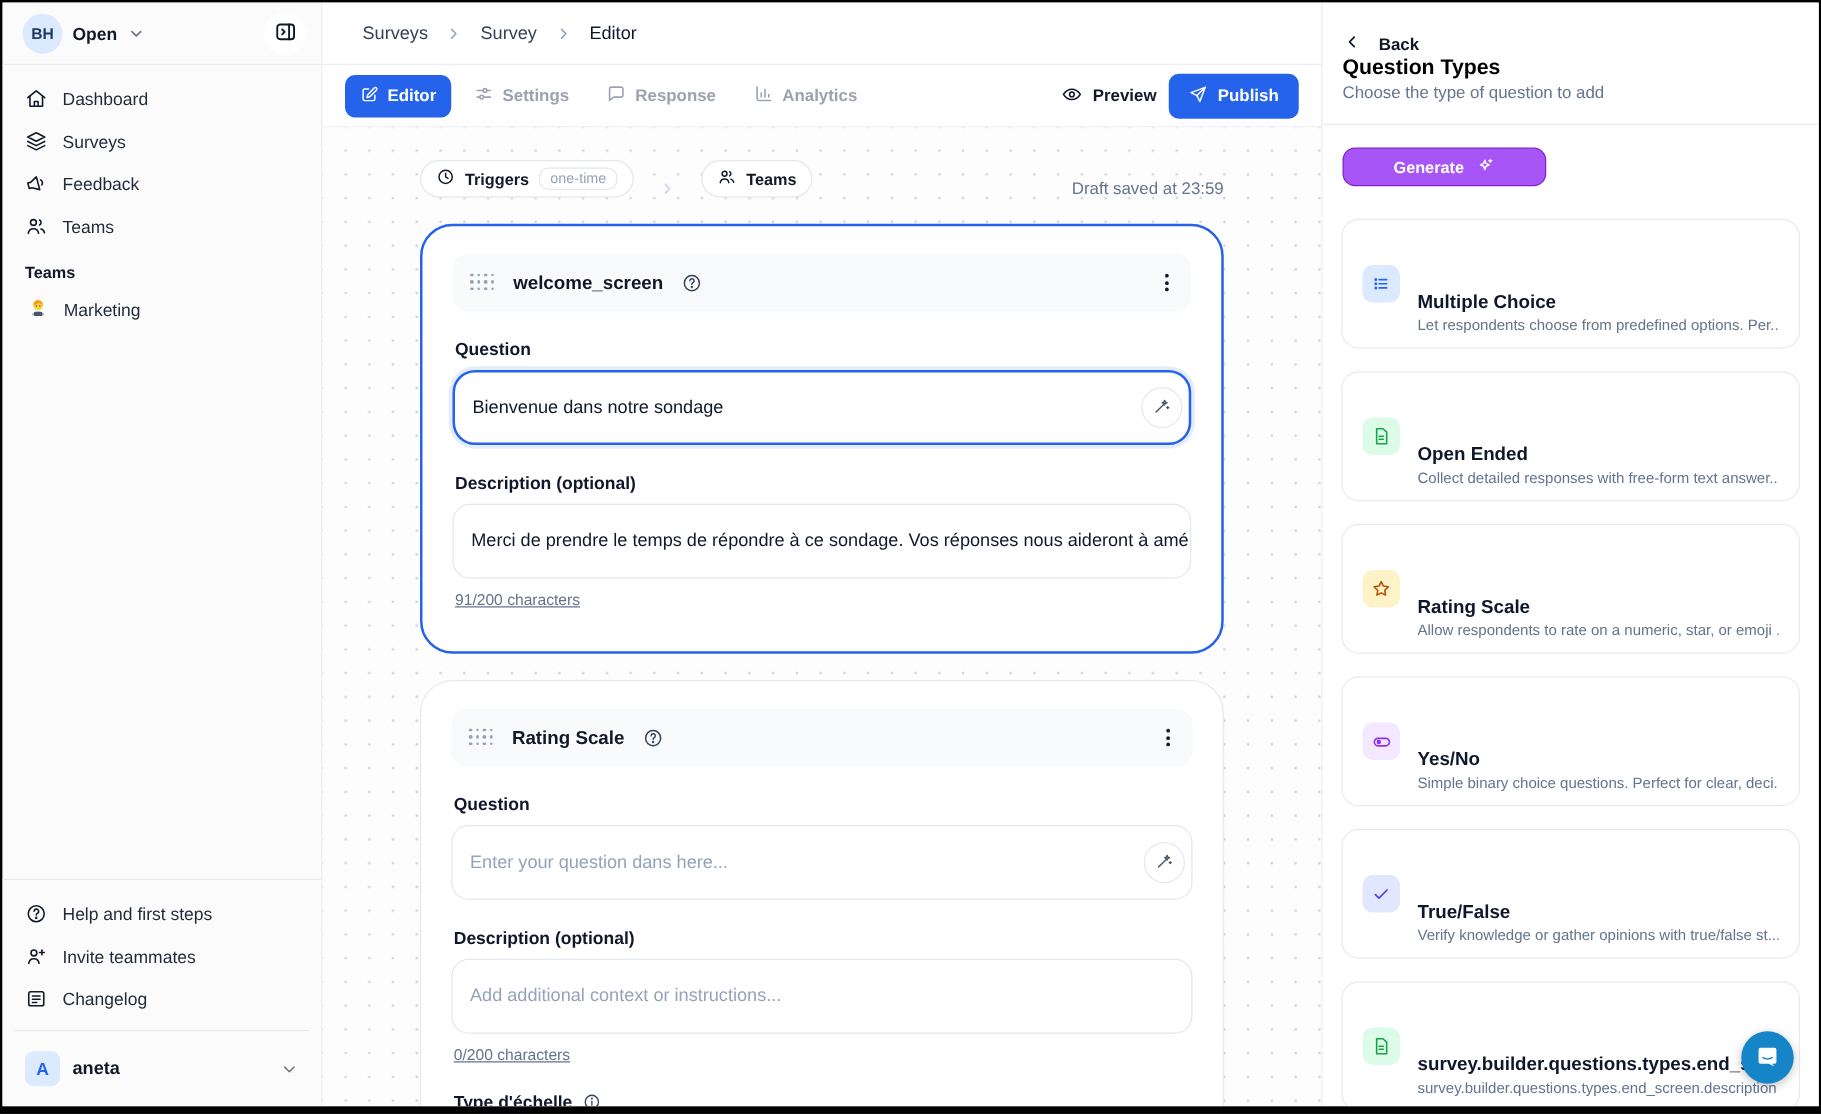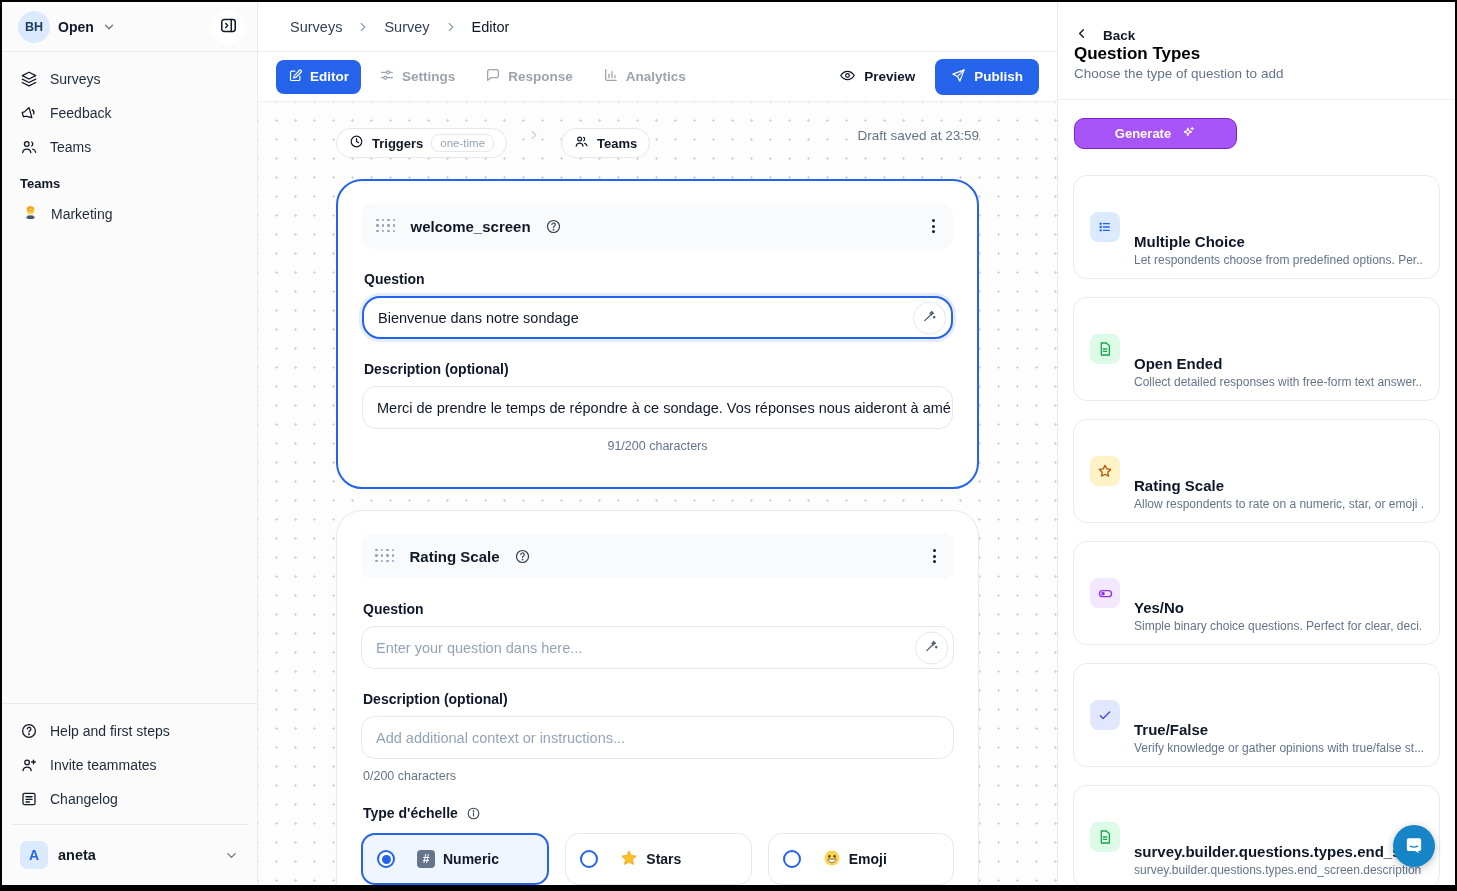--- a/index.html
+++ b/index.html
@@ -28,51 +28,51 @@
 
   
   .main { flex:1; display:flex; flex-direction:column; min-width:0; }
   .breadcrumb-bar { height:50px; background:#fff; border-bottom:1px solid #eceef2; display:flex; align-items:center; padding-left:32px; gap:14px; }
   .crumb { font-size:14.5px; color:#334155; cursor:pointer; }
   .crumb.current { color:#0f172a; }
   .crumb-sep { color:#94a3b8; display:flex; }
   .toolbar { height:50px; background:#fff; border-bottom:1px solid #eceef2; display:flex; align-items:center; padding:0 18px; gap:6px; }
   .tab { display:flex; align-items:center; gap:7px; font-size:13.5px; font-weight:600; color:#9ca3af; padding:8px 12px; border-radius:8px; cursor:pointer; background:none; border:none; }
   .tab.active { background:#2563eb; color:#fff; }
-  .toolbar-right { margin-left:auto; display:flex; align-items:center; gap:10px; }
+  .toolbar-right { margin-left:auto; display:flex; align-items:center; gap:0; }
   .preview-btn { display:flex; align-items:center; gap:8px; font-size:13.5px; font-weight:600; color:#111827; background:none; border:none; cursor:pointer; padding:8px 10px; }
   .publish-btn { display:flex; align-items:center; gap:8px; font-size:13.5px; font-weight:600; color:#fff; background:#2563eb; border:none; border-radius:8px; padding:9px 16px; cursor:pointer; }
 
   
   .canvas { flex:1; overflow:hidden; background-color:#fdfdfe;
     background-image:radial-gradient(circle,#d2d6dc 1.1px,transparent 1.3px);
     background-size:19px 19px; background-position:9px 9px; position:relative; }
   .canvas-inner { width:643px; margin:0 auto; padding-top:26px; }
-  .chips-row { display:flex; align-items:flex-start; gap:20px; height:30px; }
+  .chips-row { display:flex; align-items:flex-end; gap:20px; height:30px; }
   .chip { display:flex; align-items:center; gap:8px; background:#fff; border:1px solid #e5e7eb; border-radius:16px; padding:0 12px; height:30px; font-size:13px; font-weight:600; color:#111827; cursor:pointer; }
   .mini-badge { border:1px solid #e5e7eb; border-radius:8px; padding:2px 8px; font-size:11.5px; font-weight:400; color:#94a3b8; }
   .chip-sep { color:#cbd5e1; display:flex; }
   .draft-status { margin-left:auto; font-size:13.5px; color:#64748b; }
 
   .qcard { background:#fff; border-radius:26px; margin-top:21px; padding:22px 24px 34px 24px; }
-  .qcard.selected { border:2px solid #2563eb;text-align:center; }
+  .qcard.selected { border:2px solid #2563eb; }
   .qcard.plain { border:1px solid #e7eaf0; box-shadow:0 1px 2px rgba(16,24,40,0.04); }
   .qcard-head { background:#f8fafc; border-radius:12px; height:46px; display:flex; align-items:center; padding:0 14px; gap:14px; }
   .grip { display:grid; grid-template-columns:repeat(4,4px); grid-template-rows:repeat(3,4px); gap:1.5px; cursor:grab; }
   .grip i { width:2.6px; height:2.6px; border-radius:50%; background:#94a3b8; }
   .qcard-title { font-size:15px; font-weight:600; color:#111827; }
   .help-ic { color:#334155; display:flex; cursor:pointer; }
   .kebab { margin-left:auto; display:flex; flex-direction:column; gap:2.5px; cursor:pointer; padding:4px; }
   .kebab i { width:3px; height:3px; border-radius:50%; background:#111827; }
   .field-label { font-size:14px; font-weight:600; color:#0f172a; margin:22px 2px 9px 2px; display:flex; align-items:center; gap:8px; }
-  .text-input { position:relative; border:1px solid #e2e8f0; border-radius:14px; height:43px; display:flex; align-items:center; padding:0 52px 0 14px; font-size:14.5px; color:#0f172a; background:#fff; white-space:nowrap; overflow:hidden; cursor:text; }
+  .text-input { position:relative; border:1px solid #e2e8f0; border-radius:14px; height:60px; display:flex; align-items:center; padding:0 52px 0 14px; font-size:14.5px; color:#0f172a; background:#fff; white-space:nowrap; overflow:hidden; cursor:text; }
   .text-input.focused { border:2px solid #2563eb; border-radius:18px; box-shadow:0 0 0 3px rgba(37,99,235,0.12); }
   .text-input .placeholder { color:#94a3b8; }
   .wand-chip { position:absolute; right:5px; top:50%; transform:translateY(-50%); width:33px; height:33px; border-radius:50%; border:1px solid #e2e8f0; background:#fff; display:flex; align-items:center; justify-content:center; color:#475569; cursor:pointer; }
-  .char-count { font-size:12.5px; color:#64748b; margin:10px 2px 0 2px; }
+  .char-count { font-size:12.5px; color:#64748b; margin:10px 2px 0 2px;text-decoration:underline; }
 
   .scale-row { display:flex; gap:16px; margin-top:12px; }
   .scale-opt { flex:1; height:52px; border:1px solid #e2e8f0; border-radius:14px; background:#fff; display:flex; align-items:center; padding:0 14px; gap:22px; cursor:pointer; font-size:14px; font-weight:600; color:#111827; }
   .scale-opt.selected { background:#eff6ff; border:2px solid #2563eb; }
   .radio { width:18px; height:18px; border-radius:50%; border:2px solid #2563eb; background:#fff; display:flex; align-items:center; justify-content:center; }
   .radio.on i { width:9px; height:9px; border-radius:50%; background:#2563eb; }
   .opt-label { display:flex; align-items:center; gap:8px; }
   .keycap { width:18px; height:18px; border-radius:4px; background:#64748b; color:#fff; font-size:12px; font-weight:bold; display:flex; align-items:center; justify-content:center; }
 
   
@@ -114,20 +114,30 @@
           <svg width="19" height="19" viewBox="0 0 24 24" fill="none" stroke="currentColor" stroke-width="1.9" stroke-linecap="round" stroke-linejoin="round">
               <rect x="3.5" y="4.5" width="17" height="15" rx="3"></rect>
               <line x1="15.5" y1="4.5" x2="15.5" y2="19.5"></line>
               <path d="M8.5 9.5 11 12l-2.5 2.5"></path>
             </svg>
         </span>
       </button>
     </div>
 
     <nav class="sb-nav">
+      <div class="sb-item">
+        <span class="ic">
+          <svg width="18" height="18" viewBox="0 0 24 24" fill="none" stroke="currentColor" stroke-width="1.7" stroke-linecap="round" stroke-linejoin="round">
+              <path d="M3 10.8 12 3.5l9 7.3"></path>
+              <path d="M5.3 9.3V20h13.4V9.3"></path>
+              <path d="M10 20v-5h4v5"></path>
+            </svg>
+        </span>
+        <span>Dashboard</span>
+      </div>
       <div class="sb-item">
         <span class="ic">
           <svg width="18" height="18" viewBox="0 0 24 24" fill="none" stroke="currentColor" stroke-width="1.7" stroke-linecap="round" stroke-linejoin="round">
               <path d="M12 3 3 7.5l9 4.5 9-4.5L12 3z"></path>
               <path d="M3 12.2l9 4.5 9-4.5"></path>
               <path d="M3 16.7l9 4.5 9-4.5"></path>
             </svg>
         </span>
         <span>Surveys</span>
       </div>

